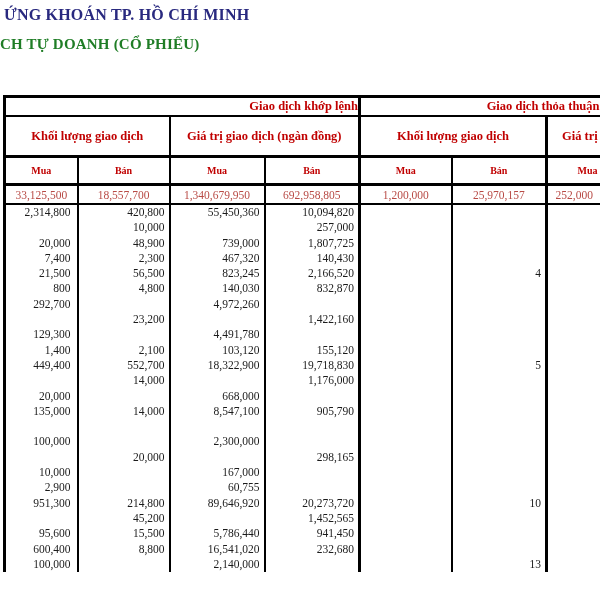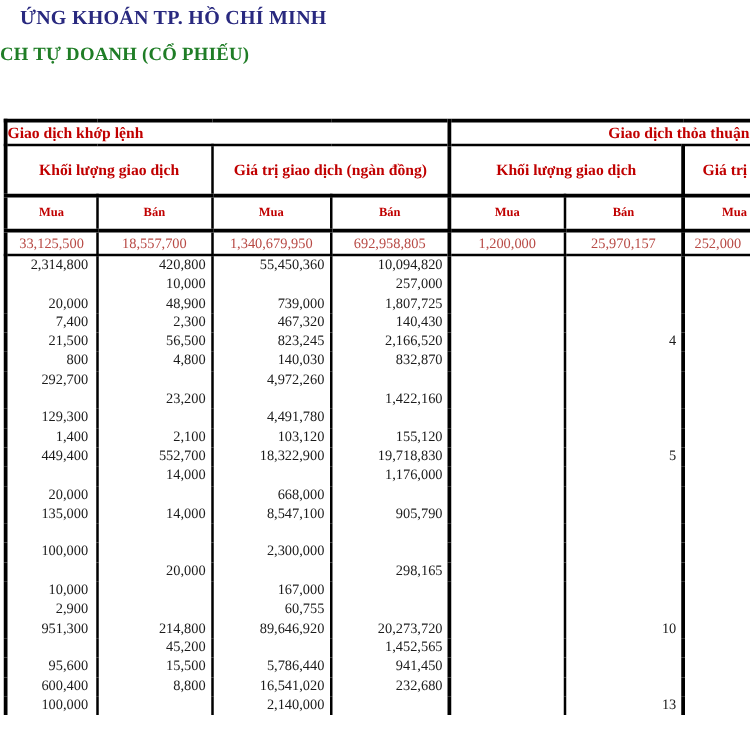--- a/index.html
+++ b/index.html
@@ -10,21 +10,21 @@
     --data-black:#1b1b1b;
     --border-black:#000000;
   }
   html,body{margin:0;padding:0;}
   body{
     width:600px;height:600px;overflow:hidden;position:relative;
     background:#ffffff;
     font-family:"Liberation Serif", serif;
   }
   .title{
-    position:absolute;left:16px;top:6px;
+    position:absolute;left:4px;top:6px;
     font-size:16px;font-weight:bold;color:var(--title-navy);
     white-space:nowrap;letter-spacing:.2px;
   }
   .subtitle{
     position:absolute;left:0px;top:36px;
     font-size:15px;font-weight:bold;color:var(--subtitle-green);
     white-space:nowrap;letter-spacing:.2px;
   }
   table.grid{
     position:absolute;left:3px;top:95px;width:597px;
@@ -43,21 +43,21 @@
     padding:0;margin:0;overflow:hidden;white-space:nowrap;
     font-weight:normal;vertical-align:middle;
   }
   
   .v2{border-right:2px solid var(--border-black);}
   .v3{border-right:3px solid var(--border-black);}
   .v0{border-right:none;}
   
   tr.row-group th{
     height:17px;font-size:12.5px;font-weight:bold;color:var(--header-red);
-    border-bottom:2px solid var(--border-black);text-align:left;
+    border-bottom:2px solid var(--border-black);text-align:right;
   }
   tr.row-group th.grp-right{text-align:right;padding-right:2px;}
   tr.row-subgroup th{
     height:38px;font-size:12.5px;font-weight:bold;color:var(--header-red);
     border-bottom:3px solid var(--border-black);text-align:center;
   }
   tr.row-subgroup th.cut-left{text-align:left;padding-left:14px;}
   tr.row-buysell th{
     height:25px;font-size:10px;font-weight:bold;color:var(--header-red);
     border-bottom:3px solid var(--border-black);text-align:center;

